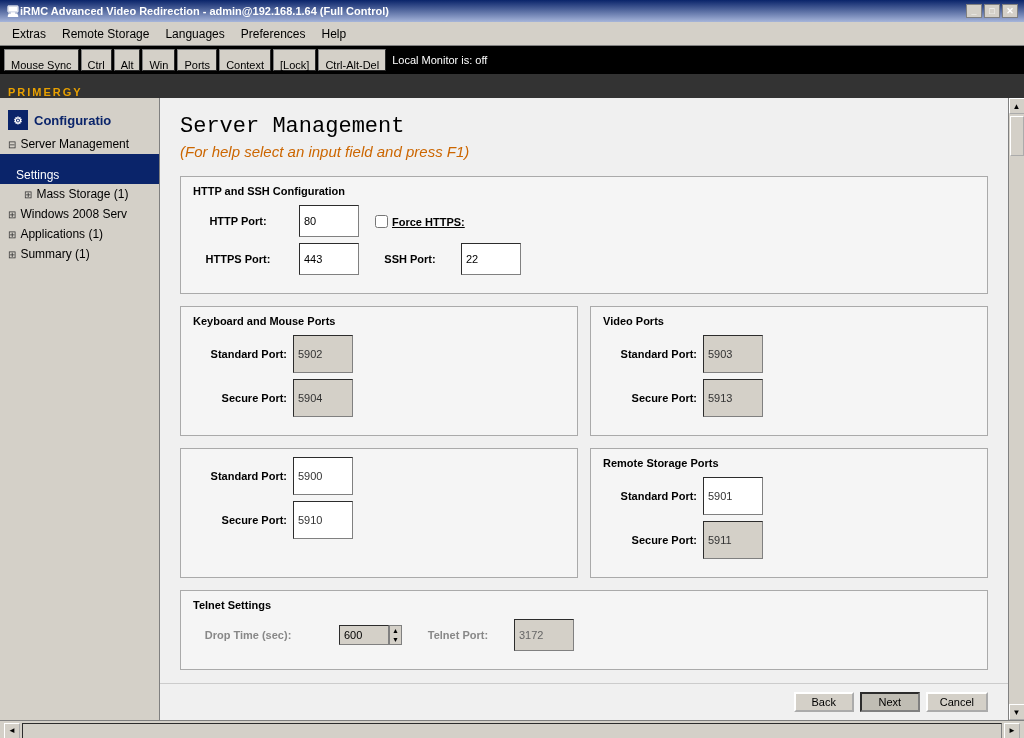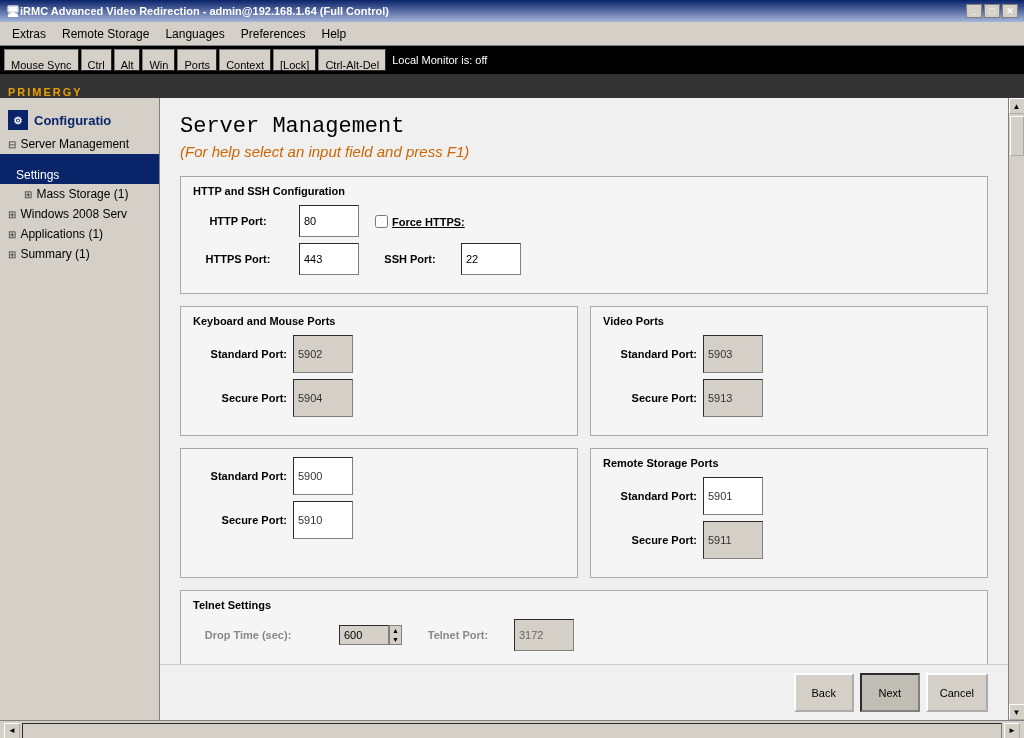--- a/index.html
+++ b/index.html
@@ -273,21 +273,21 @@
       display: flex;
       justify-content: flex-end;
       align-items: center;
       padding: 8px 20px;
       gap: 6px;
       background: #f0f0f0;
       border-top: 1px solid #ccc;
     }
     .footer-btn {
       min-width: 60px;
-      height: 39px;
+      height: 20px;
       background: #d4d0c8;
       border: 2px outset #fff;
       font-size: 11px;
       cursor: pointer;
       padding: 0 12px;
     }
     .footer-btn.active {
       border: 2px inset #808080;
       background: #c0bdb4;
     }

